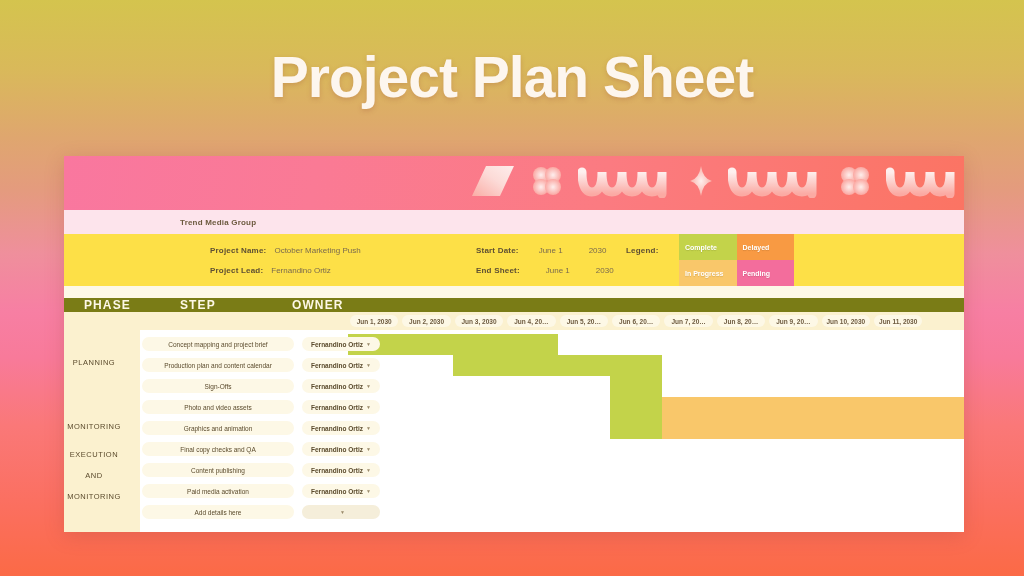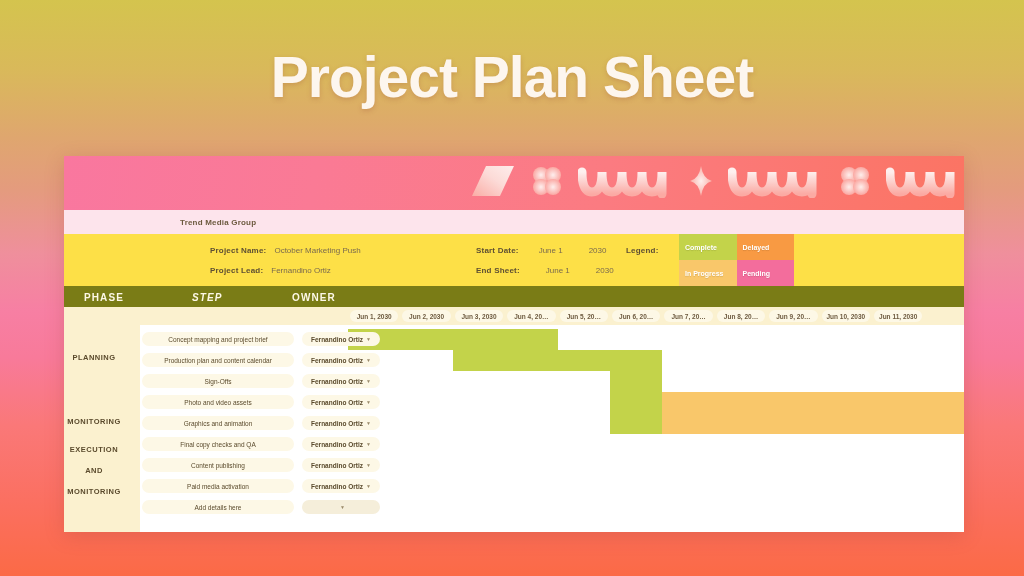--- a/index.html
+++ b/index.html
@@ -71,23 +71,23 @@
   }
   .legend-cell{
     display:flex; align-items:center; justify-content:flex-start;
     padding-left:6px;
     font-size:7px; font-weight:bold; color:#fff;
     text-shadow:0 1px 1px rgba(0,0,0,.12);
   }
 
   
   .colhead{
-    height:21px; width:100%; background:#7a7c16;
+    height:14px; width:100%; background:#7a7c16;
     position:relative; color:#fdf8e6;
-    font-size:10px; font-weight:bold; letter-spacing:1.1px;
+    font-size:12px; font-weight:bold; letter-spacing:1.1px;margin-top:12px;
   }
   .colhead span{ position:absolute; top:50%; transform:translateY(-50%); }
 
   
   .datestrip{
     height:18px; width:100%; background:#fbf1cf; position:relative;
   }
   .date-cell{
     position:absolute; top:3px; height:12px;
     background:#fdf8e6; border-radius:6px;
@@ -100,21 +100,21 @@
   .body{
     position:relative; width:100%; height:228px;
     background:#fbf1cf;
   }
   .phasecol{
     position:absolute; left:0; top:0; width:76px; height:100%;
     background:#fbf1cf;
   }
   .phase-label{
     position:absolute; width:60px; text-align:center;
-    font-size:7.5px; font-weight:bold; color:#5a4a2c; letter-spacing:.5px;
+    font-size:7.5px; font-weight:normal; color:#5a4a2c; letter-spacing:.5px;
   }
   .gridarea{
     position:absolute; left:76px; top:0; right:0; height:100%;
     background:#ffffff;
   }
   .bar{ position:absolute; }
   .step-pill{
     position:absolute; left:78px; width:152px; height:14px;
     background:#fdf8e6; border-radius:7px;
     display:flex; align-items:center; justify-content:center;
@@ -256,21 +256,21 @@
           <span>In Progress</span>
         </div>
       <div class="legend-cell" style="background: rgb(243, 109, 156);">
           <span>Pending</span>
         </div>
     </div>
   </div>
 
   <div class="colhead" style="background: rgb(122, 124, 22);">
     <span style="left:20px;">PHASE</span>
-    <span style="left:128px;font-style:italic;">STEP</span>
+    <span style="left:116px;">STEP</span>
     <span style="left:228px;">OWNER</span>
   </div>
 
   <div class="datestrip">
       <div class="date-cell" style="left: 286px; width: 48.4px;">Jun 1, 2030</div>
       <div class="date-cell" style="left: 338.4px; width: 48.4px;">Jun 2, 2030</div>
       <div class="date-cell" style="left: 390.8px; width: 48.4px;">Jun 3, 2030</div>
       <div class="date-cell" style="left: 443.2px; width: 48.4px;">Jun 4, 20…</div>
       <div class="date-cell" style="left: 495.6px; width: 48.4px;">Jun 5, 20…</div>
       <div class="date-cell" style="left: 548px; width: 48.4px;">Jun 6, 20…</div>

